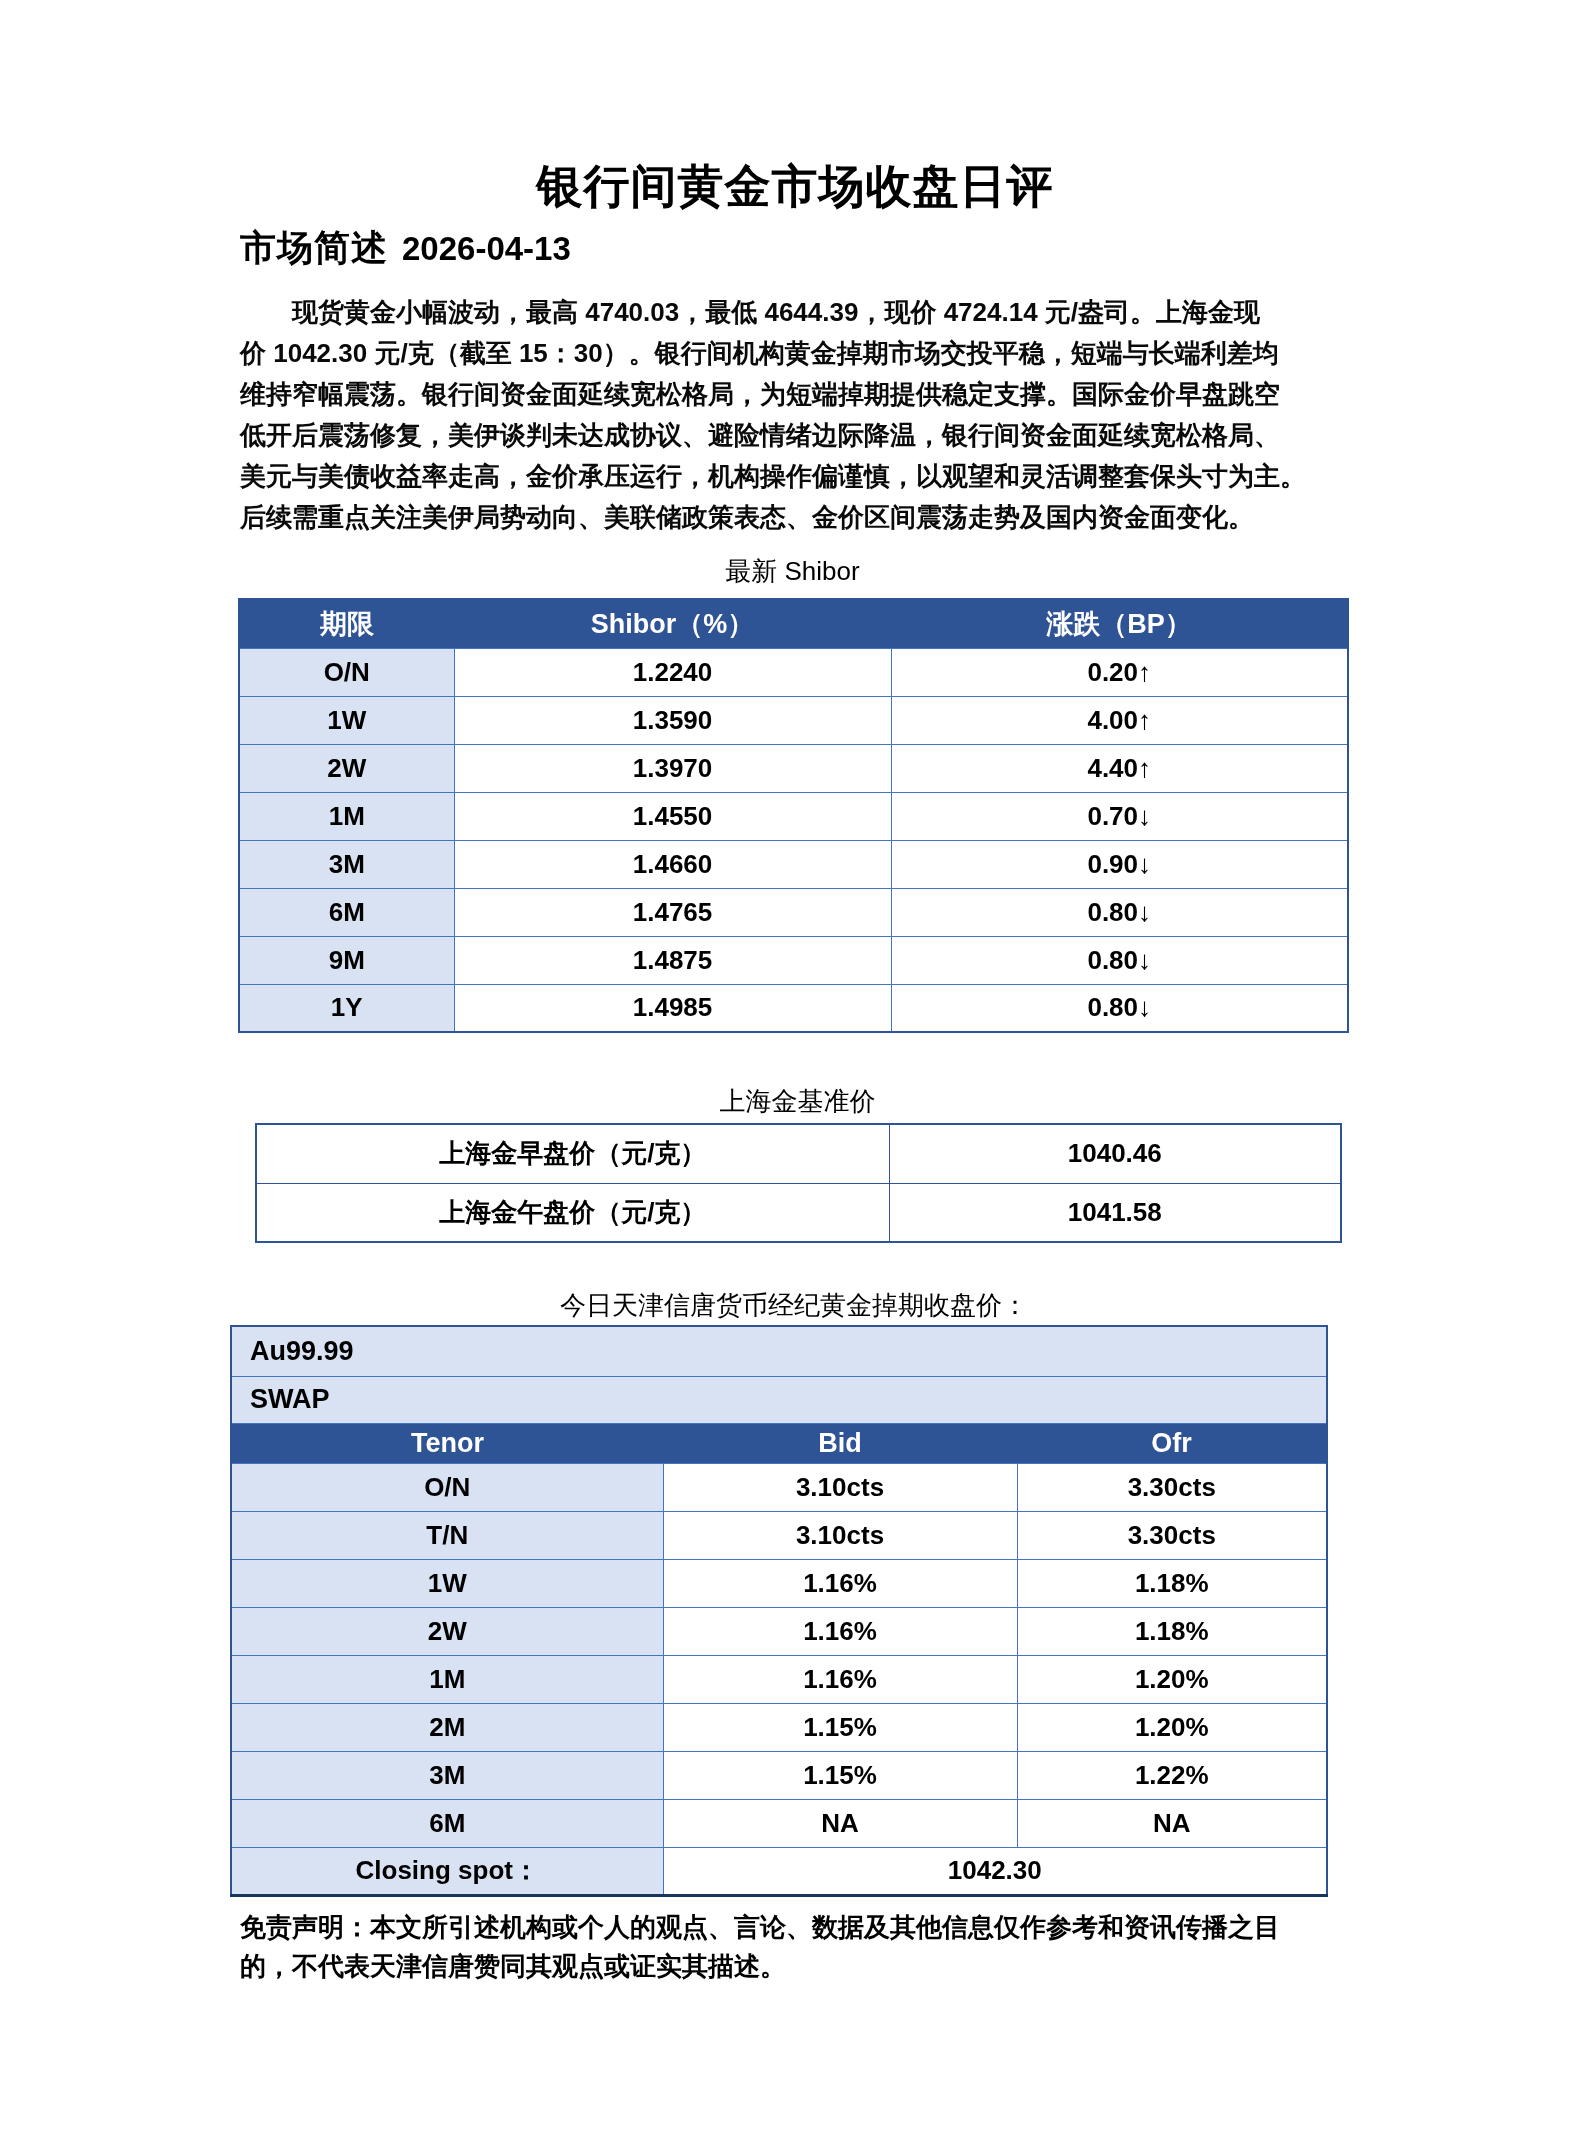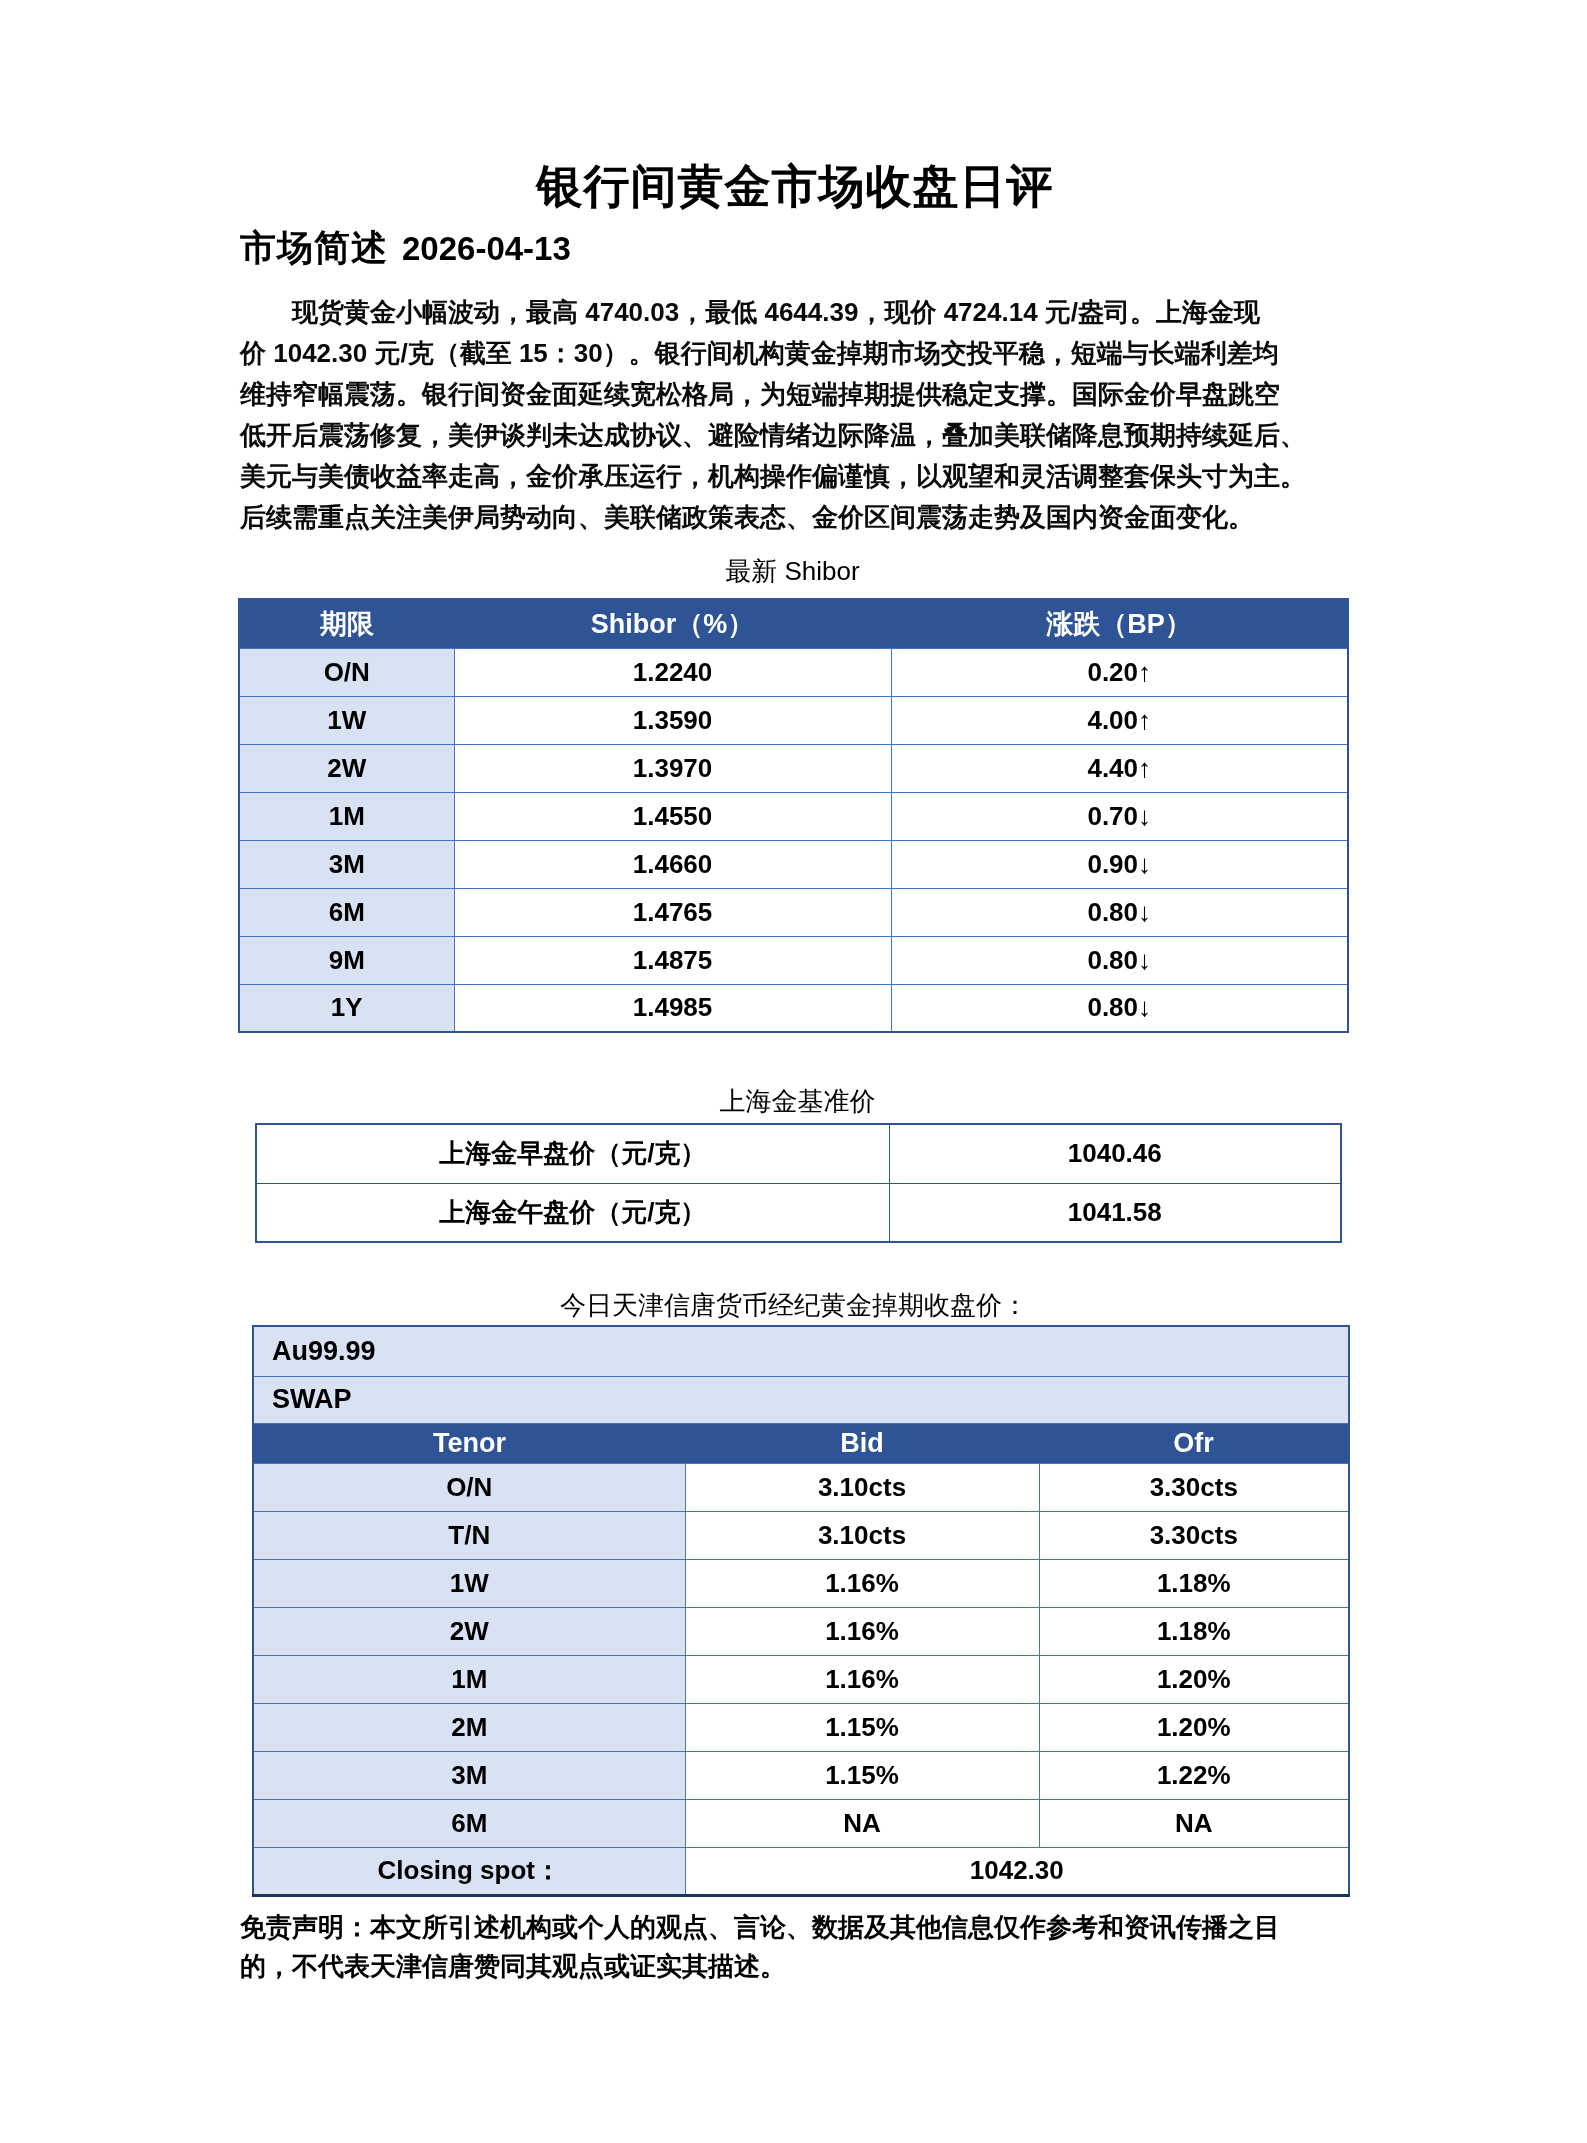--- a/index.html
+++ b/index.html
@@ -44,21 +44,21 @@
   .accent-cell { background:#D9E2F3; }
 
   
   .benchmark-table { top:1123px; left:255px; width:1085px; border:2px solid #2F5496; }
   .benchmark-table td {
     height:59px; font-size:26px; font-weight:700; text-align:center;
     border:1.5px solid #2F5496;
   }
 
   
-  .swap-table { top:1325px; left:252px; width:1096px; border:2px solid #2F5496; border-bottom:3px solid #17365D;padding-left:48px; }
+  .swap-table { top:1325px; left:230px; width:1096px; border:2px solid #2F5496; border-bottom:3px solid #17365D;padding-left:48px; }
   .swap-table .group-cell {
     background:#D9E2F3; text-align:left; padding-left:18px;
     font-size:27px; font-weight:700; height:50px; border:1px solid #4472C4;
   }
   .swap-table th {
     background:#2F5496; color:#ffffff; font-size:27px; font-weight:700;
     height:40px; text-align:center; border:none;
   }
   .swap-table td {
     height:48px; font-size:26px; font-weight:700; text-align:center;
@@ -80,21 +80,21 @@
   <h1 class="doc-title">银行间黄金市场收盘日评</h1>
 
   <div class="section-heading">
     <span class="zh">市场简述</span><span class="date">2026-04-13</span>
   </div>
 
   <div class="summary">
     <div class="line indent">现货黄金小幅波动，最高 4740.03，最低 4644.39，现价 4724.14 元/盎司。上海金现</div>
     <div class="line">价 1042.30 元/克（截至 15：30）。银行间机构黄金掉期市场交投平稳，短端与长端利差均</div>
     <div class="line">维持窄幅震荡。银行间资金面延续宽松格局，为短端掉期提供稳定支撑。国际金价早盘跳空</div>
-    <div class="line">低开后震荡修复，美伊谈判未达成协议、避险情绪边际降温，叠加美联储降息预期持续延后、</div>
+    <div class="line">低开后震荡修复，美伊谈判未达成协议、避险情绪边际降温，银行间资金面延续宽松格局、</div>
     <div class="line">美元与美债收益率走高，金价承压运行，机构操作偏谨慎，以观望和灵活调整套保头寸为主。</div>
     <div class="line">后续需重点关注美伊局势动向、美联储政策表态、金价区间震荡走势及国内资金面变化。</div>
   </div>
 
   <div class="tbl-caption cap-shibor">最新 Shibor</div>
 
   <table class="shibor-table">
     <colgroup>
         <col style="width:215px">
         <col style="width:437px">

